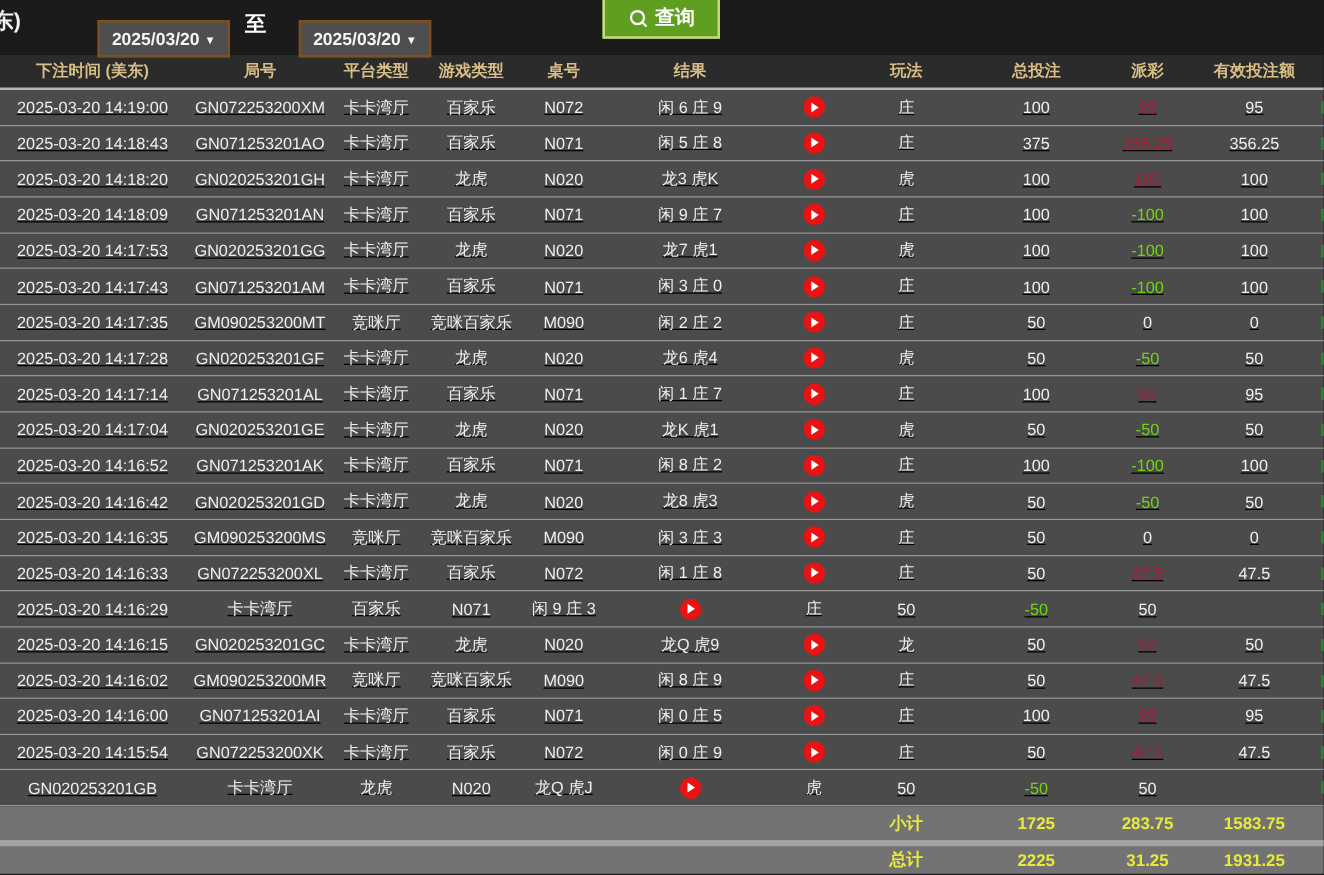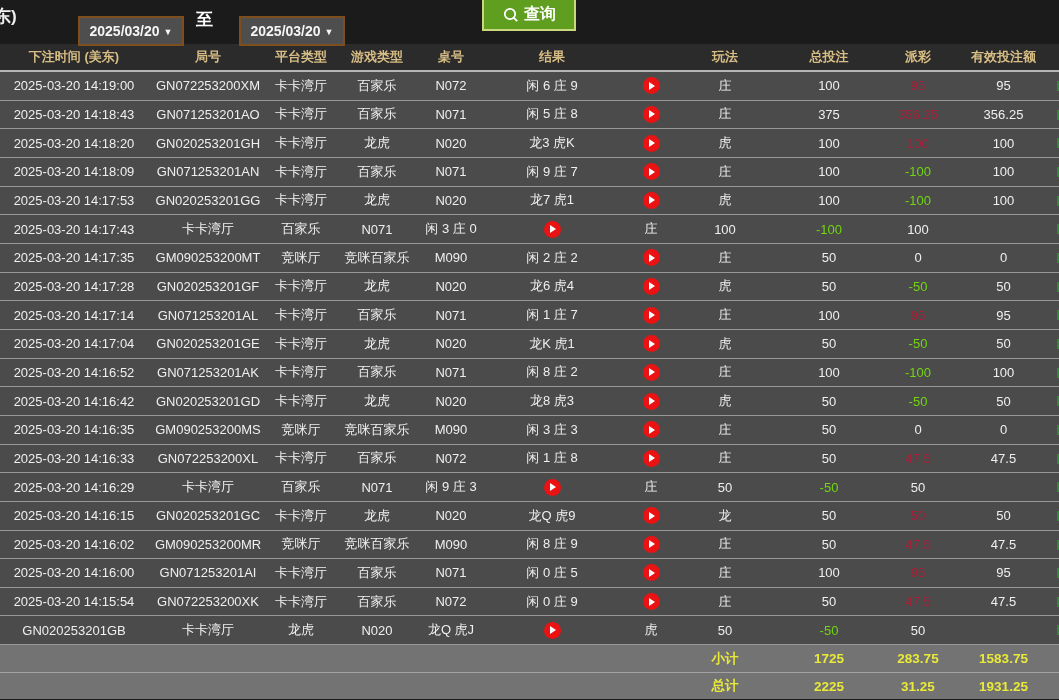--- a/index.html
+++ b/index.html
@@ -20,36 +20,36 @@
   .query { position:absolute; left:482px; top:-2px; height:33px; width:94px; background:#5f9e1f;
            border:2px solid #c9d87c; color:#ffffff; font-size:16px; font-weight:bold;
            display:flex; align-items:center; justify-content:center; gap:4px; cursor:pointer; }
   .query svg { display:block; }
 
   
   .grid { display:grid; grid-template-columns:148px 120px 66px 86px 62px 140px 58px 90px 118px 60px 111px; }
   .thead { height:28px; background:#2b2b2b; border-bottom:2px solid #b5b5b5; }
   .thead .th { display:flex; align-items:center; justify-content:center;
                color:#d8bd85; font-size:13px; font-weight:bold; }
-  .tbody { height:572px; display:flex; flex-direction:column; }
+  .tbody { height:572px; display:flex; flex-direction:column;text-decoration:underline; }
   .trow { flex:1 1 0; position:relative; background:#4b4b4b; border-top:1px solid #979797; }
   .trow:first-child { border-top:none; }
   .td { display:flex; align-items:center; justify-content:center;
         color:#efefef; font-size:13px; white-space:nowrap; overflow:hidden; }
   .td.pos  { color:#a81e38; }
   .td.neg  { color:#71d60f; }
   .playbtn { width:17px; height:17px; border-radius:50%; background:#ea1212; position:relative; cursor:pointer; }
   .playbtn .tri { position:absolute; left:6px; top:4.5px; width:0; height:0;
                   border-left:6px solid #ffffff; border-top:4px solid transparent; border-bottom:4px solid transparent; }
   .sliver { position:absolute; right:0; top:9px; width:2px; height:10px; background:#2f8a33; }
 
   
   .tfoot { border-top:1px solid #979797; }
   .frow { height:27px; background:#737373; }
-  .frow + .frow { border-top:1px solid #a3a3a3; }
+  .frow + .frow { border-top:5px solid #a3a3a3; }
   .frow .td { color:#e9e93a; font-weight:bold; font-size:13.5px; }
 </style>
 </head>
 <body>
 
 <div class="app">
 
   <div class="toolbar">
     <span class="partial">东)</span>
     <div class="datebox from">
@@ -177,20 +177,21 @@
       </div>
       <div class="td c-ptype">虎</div>
       <div class="td c-tbet">100</div>
       <div class="td c-payout neg">-100</div>
       <div class="td c-vbet">100</div>
       <span class="sliver"></span>
     </div>
 
     <div class="trow grid">
       <div class="td c-time">2025-03-20 14:17:43</div>
+      <div class="td c-gid">GN071253201AM</div>
       <div class="td c-plat">卡卡湾厅</div>
       <div class="td c-gtype">百家乐</div>
       <div class="td c-tno">N071</div>
       <div class="td c-result">闲 3 庄 0</div>
       <div class="td c-play">
         <span class="playbtn">
             <span class="tri"></span>
           </span>
       </div>
       <div class="td c-ptype">庄</div>

